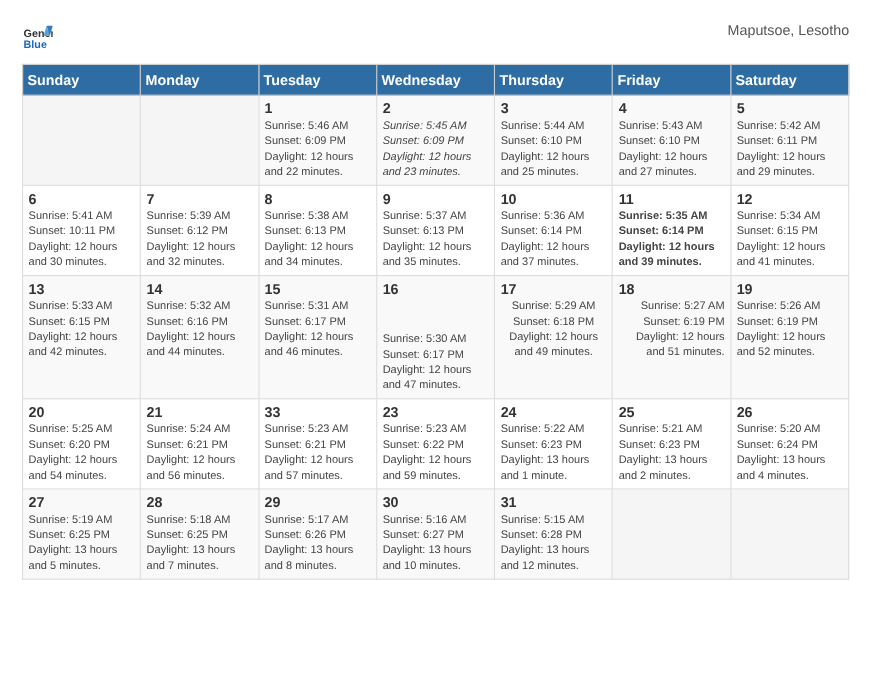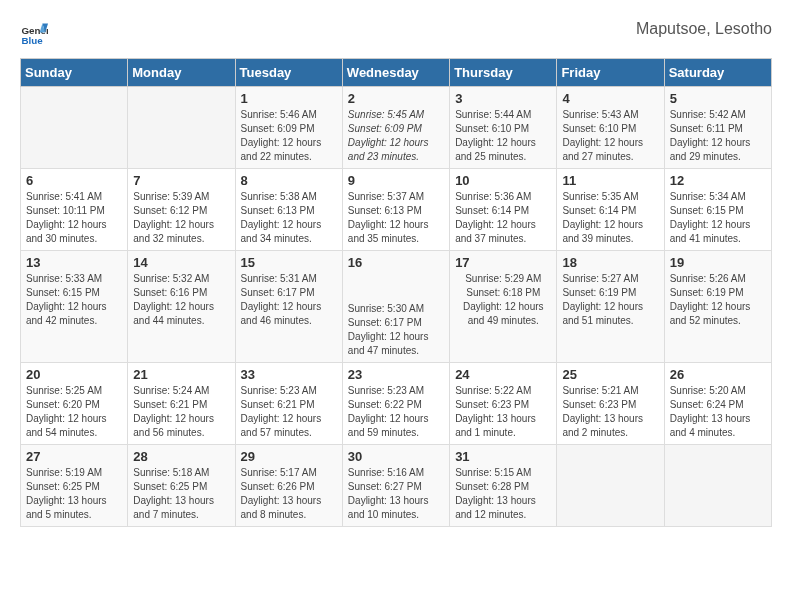--- a/index.html
+++ b/index.html
@@ -27,21 +27,21 @@
     }
     .title-block {
       text-align: right;
     }
     .month-title {
       font-size: 36px;
       font-weight: bold;
       color: #333;
     }
     .location-title {
-      font-size: 16px;
+      font-size: 13px;
       color: #555;
     }
     table {
       width: 100%;
       border-collapse: collapse;
       table-layout: fixed;
       border-radius: 19px;
     }
     thead tr th {
       background-color: #2e6da4;
@@ -169,21 +169,21 @@
 Daylight: 12 hours and 35 minutes.</div>
         </td>
         <td>
           <span class="day-number">10</span>
           <div class="cell-content" style="white-space: pre-line;">Sunrise: 5:36 AM
 Sunset: 6:14 PM
 Daylight: 12 hours and 37 minutes.</div>
         </td>
         <td>
           <span class="day-number">11</span>
-          <div class="cell-content" style="white-space: pre-line;">Sunrise: 5:35 AM
+          <div class="cell-content" style="white-space: pre-line; font-weight: bold;">Sunrise: 5:35 AM
 Sunset: 6:14 PM
 Daylight: 12 hours and 39 minutes.</div>
         </td>
         <td>
           <span class="day-number">12</span>
           <div class="cell-content" style="white-space: pre-line;">Sunrise: 5:34 AM
 Sunset: 6:15 PM
 Daylight: 12 hours and 41 minutes.</div>
         </td>
       </tr>
@@ -213,21 +213,21 @@
 Daylight: 12 hours and 47 minutes.</div>
         </td>
         <td>
           <span class="day-number">17</span>
           <div class="cell-content" style="white-space: pre-line; text-align: center;">Sunrise: 5:29 AM
 Sunset: 6:18 PM
 Daylight: 12 hours and 49 minutes.</div>
         </td>
         <td>
           <span class="day-number">18</span>
-          <div class="cell-content" style="white-space: pre-line;">Sunrise: 5:27 AM
+          <div class="cell-content" style="white-space: pre-line; text-align: right;">Sunrise: 5:27 AM
 Sunset: 6:19 PM
 Daylight: 12 hours and 51 minutes.</div>
         </td>
         <td>
           <span class="day-number">19</span>
           <div class="cell-content" style="white-space: pre-line;">Sunrise: 5:26 AM
 Sunset: 6:19 PM
 Daylight: 12 hours and 52 minutes.</div>
         </td>
       </tr>

